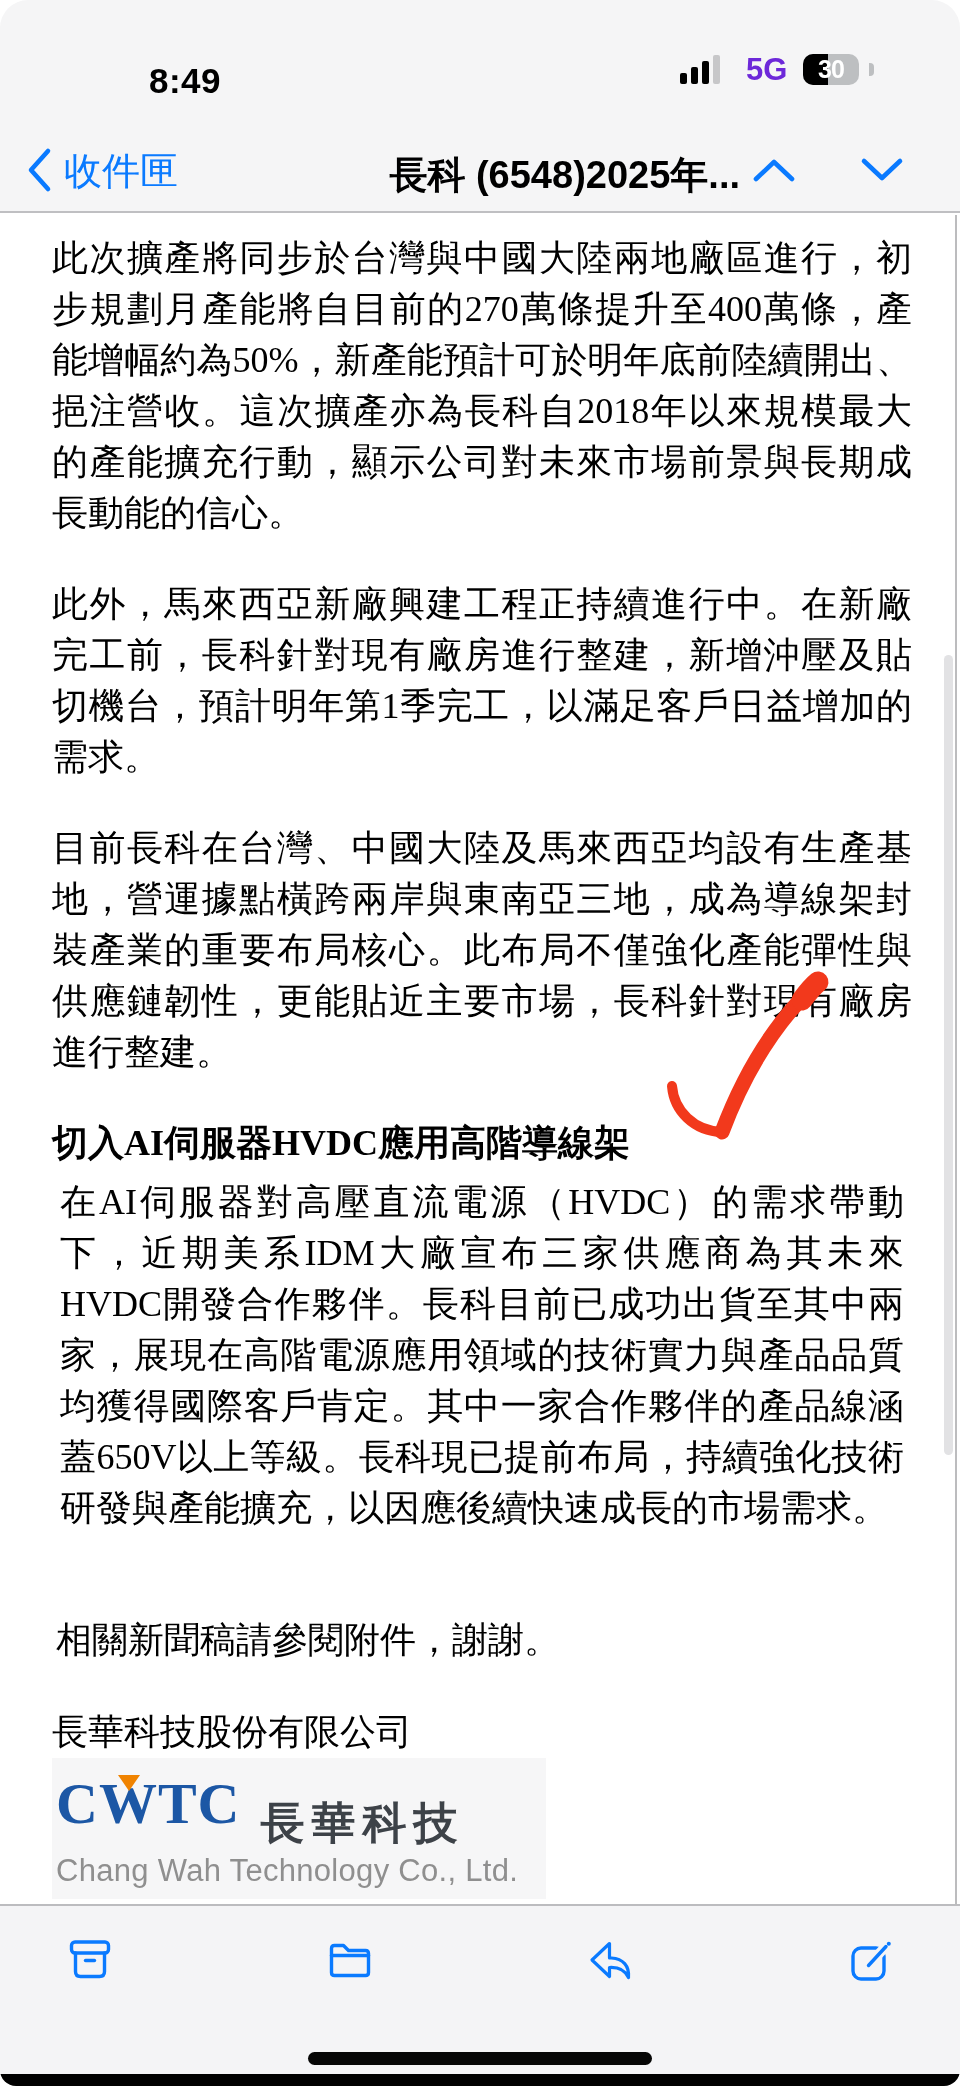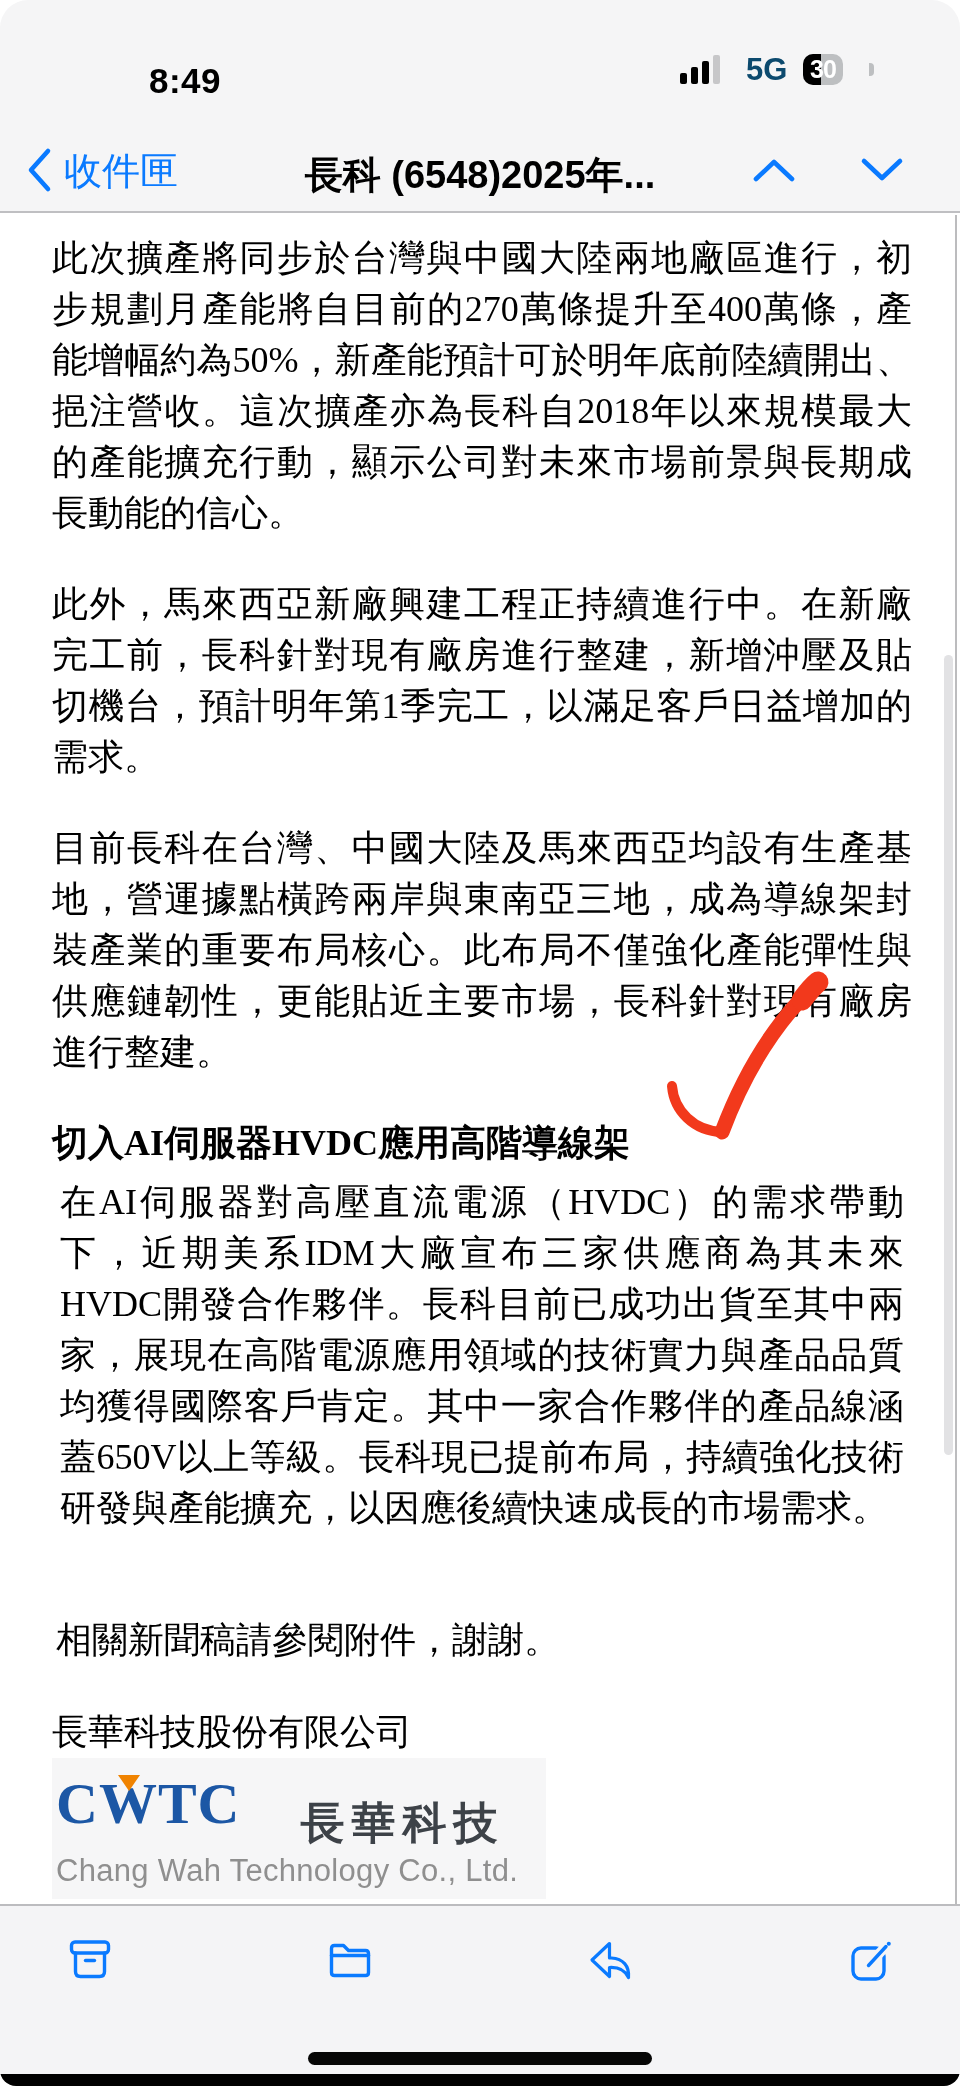--- a/index.html
+++ b/index.html
@@ -6,43 +6,43 @@
   body{width:960px;height:2086px;overflow:hidden;font-family:"Liberation Sans",sans-serif;}
   .screen{position:relative;width:960px;height:2086px;background:#ffffff;border-radius:28px 28px 16px 16px;overflow:hidden;}
 
   
   .topbars{position:absolute;top:0;left:0;right:0;height:213px;background:#f5f5f6;border-bottom:2px solid #bfbfc2;box-sizing:border-box;z-index:5;}
   .time{position:absolute;top:61px;left:118px;width:134px;text-align:center;font-weight:700;font-size:35px;color:#000;letter-spacing:0.5px;}
   .signal{position:absolute;left:680px;top:54px;height:30px;display:flex;align-items:flex-end;}
   .sig-bar{width:7px;margin-right:4px;border-radius:2px;background:#000;}
   .sig-bar.b1{height:11px}.sig-bar.b2{height:17px}.sig-bar.b3{height:23px}
   .sig-bar.b4{height:29px;background:#c7c7c9;margin-right:0;}
-  .nettype{position:absolute;left:746px;top:52px;font-size:31px;font-weight:600;color:#0c4a6e;}
-  .battery{position:absolute;left:803px;top:54px;width:40px;height:31px;border-radius:10px;background:#bdbfc1;overflow:hidden;}
+  .nettype{position:absolute;left:746px;top:52px;font-size:31px;font-weight:600;color:#6d28d9;}
+  .battery{position:absolute;left:803px;top:54px;width:56px;height:31px;border-radius:10px;background:#bdbfc1;overflow:hidden;}
   .battery-fill{position:absolute;left:0;top:0;bottom:0;width:44%;background:#000;}
   .battery-num{position:absolute;inset:0;display:flex;align-items:center;justify-content:center;color:#fff;font-weight:700;font-size:25px;letter-spacing:-1px;}
   .battery-nub{position:absolute;left:869px;top:63px;width:5px;height:13px;border-radius:0 4px 4px 0;background:#bdbfc1;}
 
   
   .back-btn{position:absolute;left:26px;top:146px;display:flex;align-items:center;cursor:pointer;}
   .back-label{color:#0a7aff;font-size:38px;margin-left:12px;}
-  .nav-title{position:absolute;left:220px;top:150px;width:520px;text-align:center;font-weight:700;font-size:38px;color:#000;white-space:nowrap;overflow:hidden;}
+  .nav-title{position:absolute;left:220px;top:150px;width:520px;text-align:right;font-weight:700;font-size:38px;color:#000;white-space:nowrap;overflow:hidden;}
   .msg-nav{position:absolute;top:154px;cursor:pointer;}
   .msg-prev{left:750px;} .msg-next{left:858px;}
 
   
   .content{position:absolute;top:215px;left:0;right:0;height:1689px;background:#ffffff;overflow:hidden;z-index:1;}
   .email-text{padding:18px 48px 0 52px;font-family:"Liberation Serif","DejaVu Serif",serif;font-size:36px;line-height:51px;color:#000;text-align:justify;}
   .para{margin:0 0 40px;}
   .sec-heading{font-size:36px;line-height:51px;font-weight:700;margin:36px 0 0;text-align:left;}
   .sec-para{margin:8px;}
   .closing{font-family:"Liberation Sans",sans-serif;font-size:36px;line-height:44px;margin:84px 4px 0;text-align:left;}
   .sig{font-family:"Liberation Sans",sans-serif;font-size:36px;line-height:44px;margin-top:48px;text-align:left;}
   .logo-card{margin-top:4px;width:fit-content;background:#f6f6f7;padding:4px 28px 6px 4px;}
-  .logo-row{display:flex;align-items:center;gap:40px;}
+  .logo-row{display:flex;align-items:center;}
   .logo-acronym{position:relative;font-family:"Liberation Serif","DejaVu Serif",serif;font-weight:700;font-size:58px;line-height:58px;color:#1c57a5;letter-spacing:1px;}
   .logo-tri{position:absolute;left:62px;top:0px;width:0;height:0;border-left:11px solid transparent;border-right:11px solid transparent;border-top:16px solid #f08300;}
   .logo-zh{font-family:"Liberation Serif","DejaVu Serif",serif;font-weight:700;font-size:44px;color:#3d4248;letter-spacing:7px;margin-left:20px;margin-top:40px;}
   .logo-en{font-size:31px;color:#8f8f8f;margin-top:3px;letter-spacing:0.3px;}
 
   
   .check-anno{position:absolute;left:632px;top:945px;z-index:3;pointer-events:none;}
 
   
   .scroll-thumb{position:absolute;left:944px;top:655px;width:9px;height:800px;border-radius:5px;background:#e2e2e4;z-index:4;}

